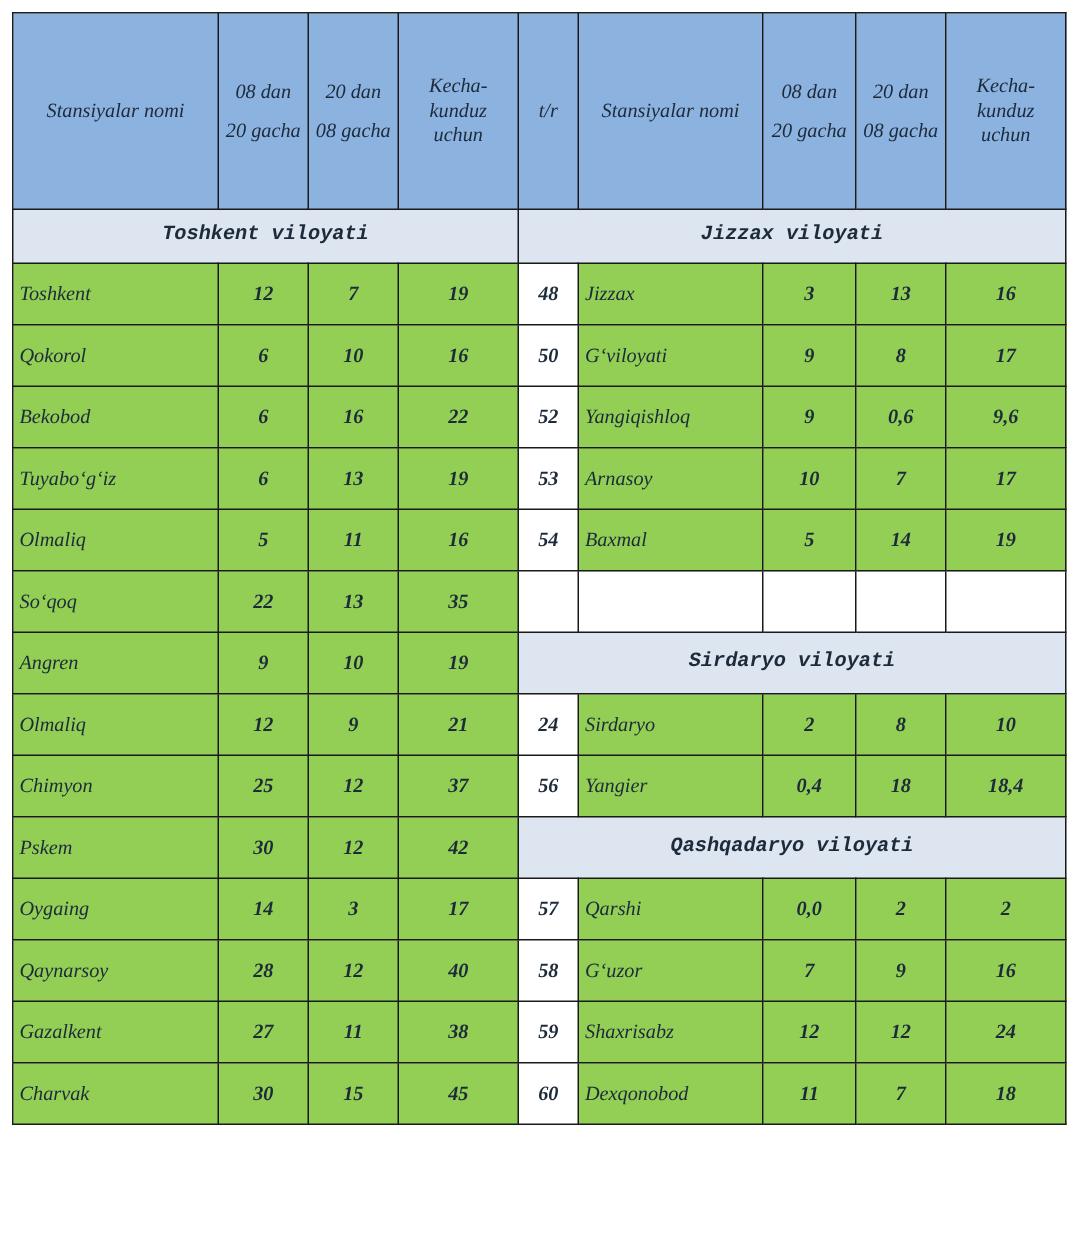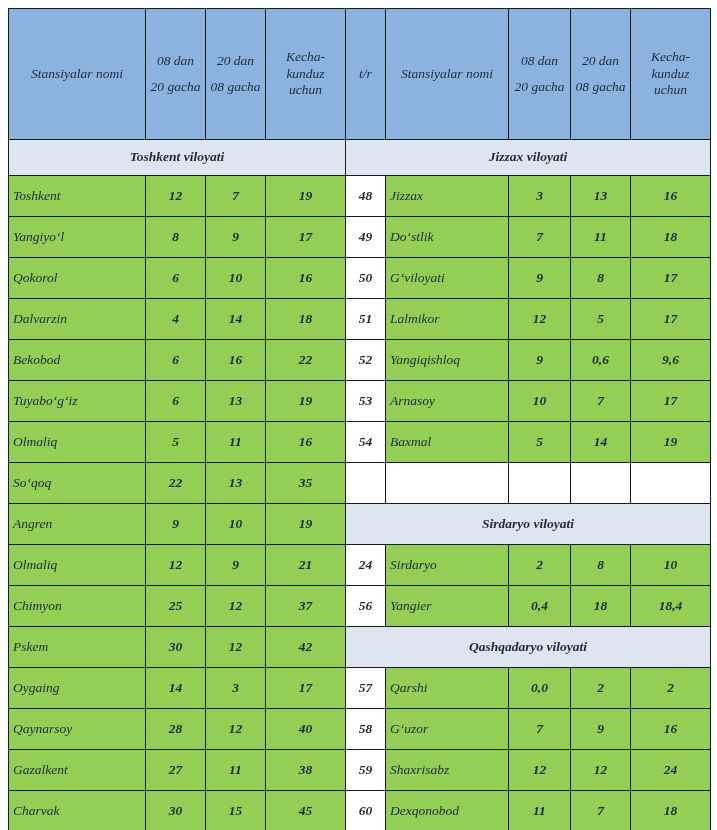--- a/index.html
+++ b/index.html
@@ -54,20 +54,21 @@
   .hdr-gap{display:block;height:9px;}
 
   
   td.region{
     background:#DCE5F0;
     text-align:center;
     font-weight:bold;
     height:36px;
     font-size:14px;
     border:1px solid #1a1a1a;
+    font-family:Liberation Mono, monospace;
   }
 
   
   td.name{
     background:#93CE55;
     text-align:left;
     height:41px;
     padding-left:9px;
     font-size:13.5px;
     margin-left:36px;
@@ -153,50 +154,28 @@
           <td class="num">12</td>
           <td class="num">7</td>
           <td class="num">19</td>
           <td class="tr">48</td>
           <td class="name">Jizzax</td>
           <td class="num">3</td>
           <td class="num">13</td>
           <td class="num">16</td>
         </tr>
         <tr>
-          <td class="name">Yangiyo‘l</td>
-          <td class="num">8</td>
-          <td class="num">9</td>
-          <td class="num">17</td>
-          <td class="tr">49</td>
-          <td class="name">Do‘stlik</td>
-          <td class="num">7</td>
-          <td class="num">11</td>
-          <td class="num">18</td>
-        </tr>
-        <tr>
           <td class="name">Qokorol</td>
           <td class="num">6</td>
           <td class="num">10</td>
           <td class="num">16</td>
           <td class="tr">50</td>
           <td class="name">G‘viloyati</td>
           <td class="num">9</td>
           <td class="num">8</td>
-          <td class="num">17</td>
-        </tr>
-        <tr>
-          <td class="name">Dalvarzin</td>
-          <td class="num">4</td>
-          <td class="num">14</td>
-          <td class="num">18</td>
-          <td class="tr">51</td>
-          <td class="name">Lalmikor</td>
-          <td class="num">12</td>
-          <td class="num">5</td>
           <td class="num">17</td>
         </tr>
         <tr>
           <td class="name">Bekobod</td>
           <td class="num">6</td>
           <td class="num">16</td>
           <td class="num">22</td>
           <td class="tr">52</td>
           <td class="name">Yangiqishloq</td>
           <td class="num">9</td>

